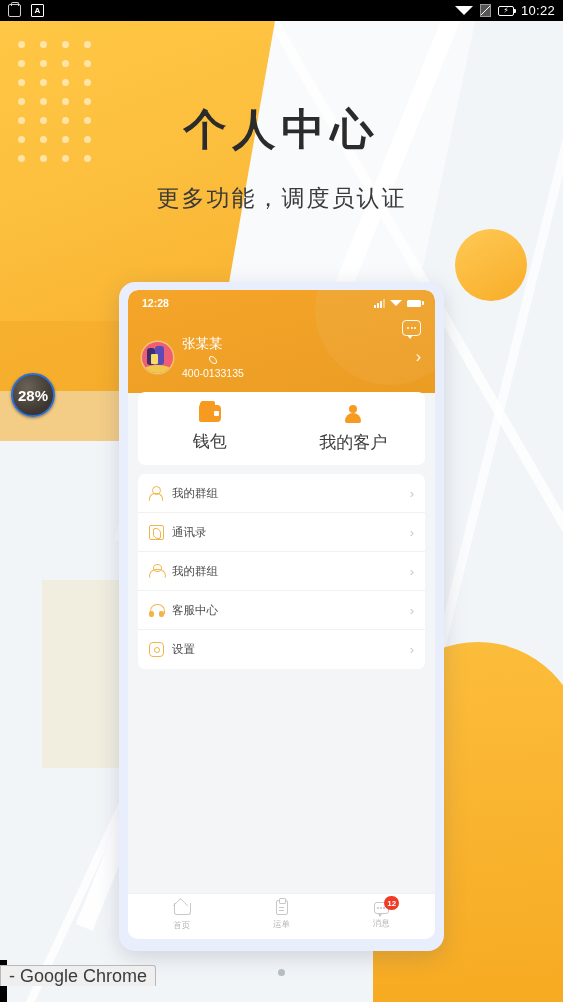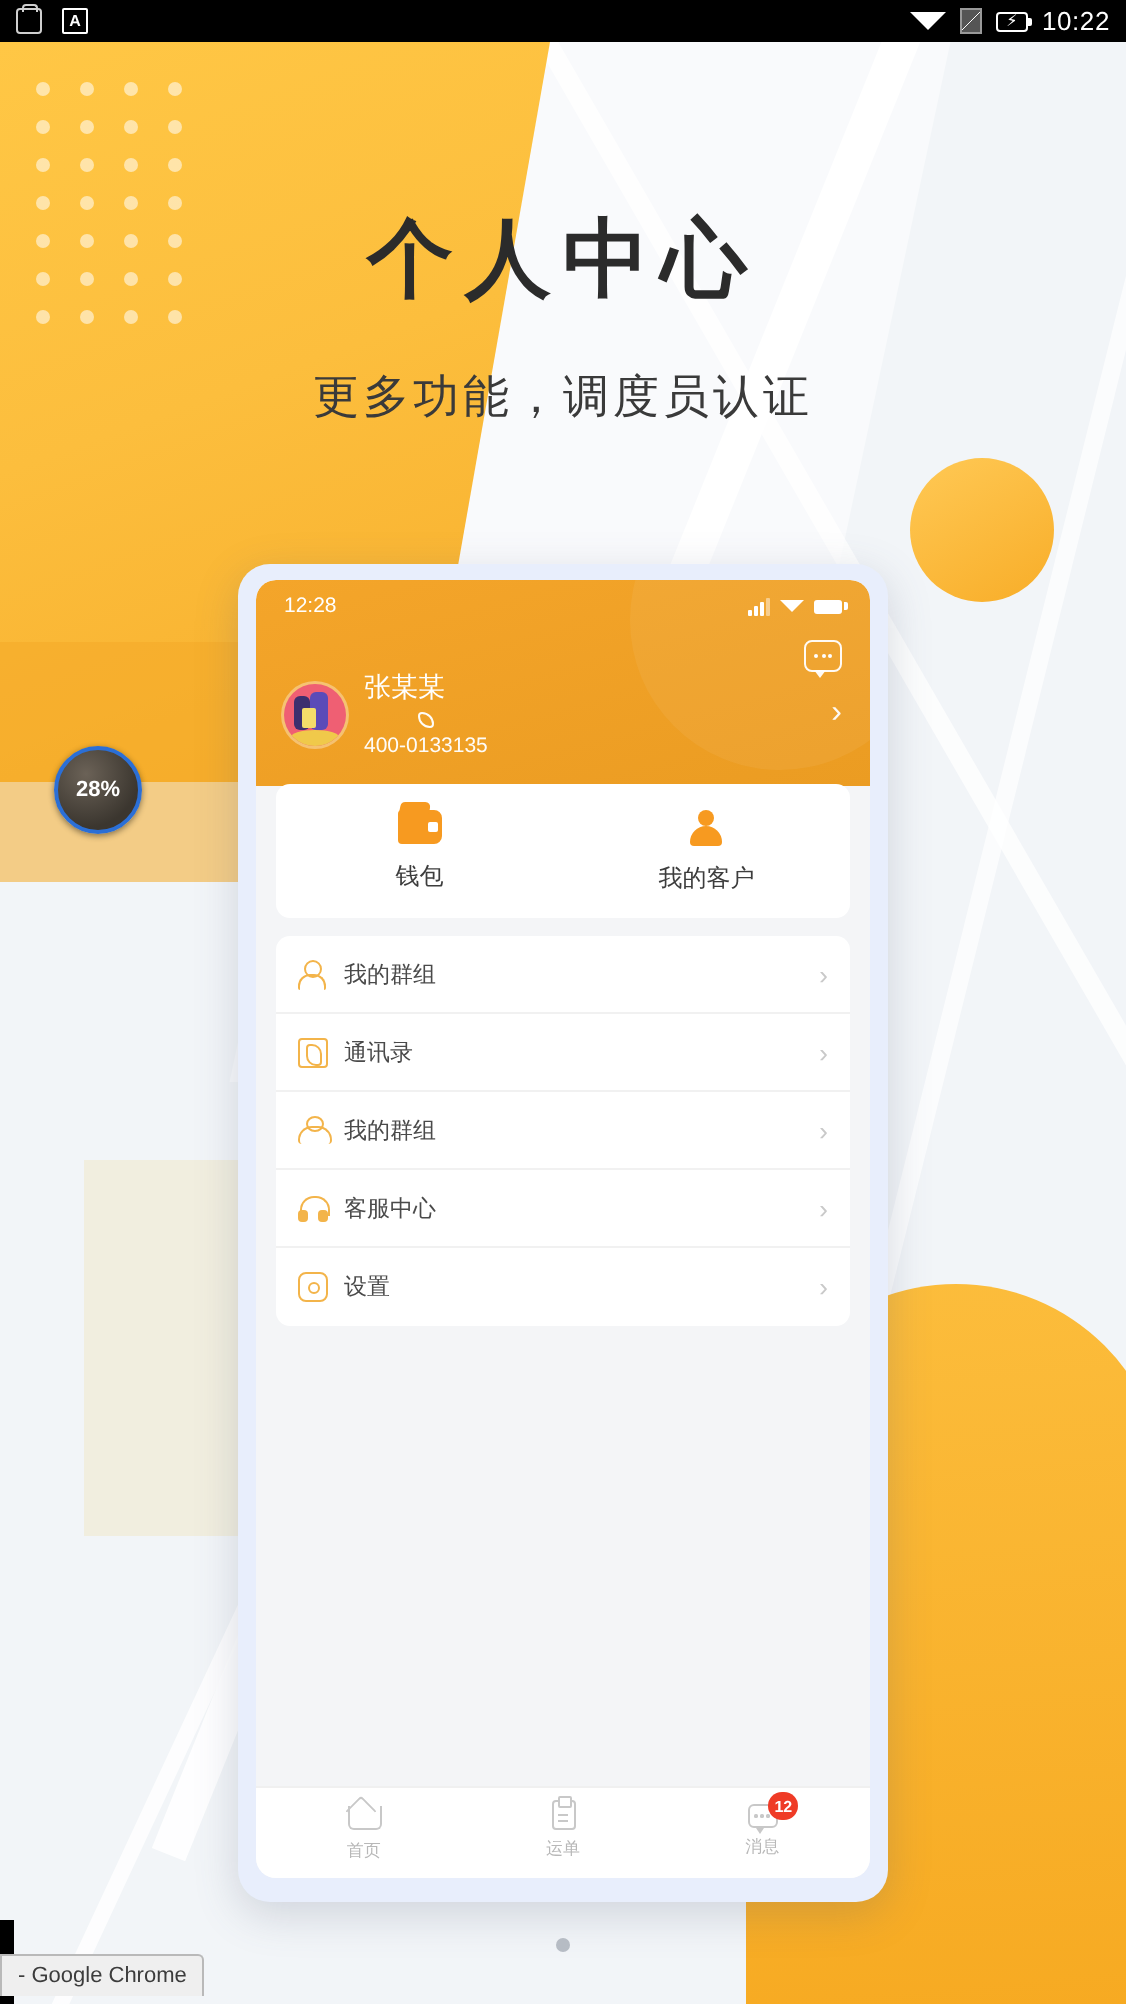--- a/index.html
+++ b/index.html
@@ -62,21 +62,21 @@
     background:linear-gradient(175deg,#fcbd3c,#f6a81f); border-radius:120px 120px 0 0; }
   .cream-rect{ position:absolute; left:42px; top:559px; width:86px; height:188px; background:#f1eedf; }
   .soft-white{ position:absolute; left:170px; top:0; width:250px; height:520px;
     background:rgba(255,255,255,.5); transform:skewX(-12deg); }
 
   
   .pct-badge{
     position:absolute; left:11px; top:352px; width:44px; height:44px; border-radius:50%;
     background:radial-gradient(circle at 35% 30%,#6b6257,#3b362f 70%);
     border:2px solid #2b6fd6; display:flex; align-items:center; justify-content:center;
-    color:#fff; font-size:11px; font-weight:bold; box-shadow:0 1px 3px rgba(0,0,0,.45);margin-left:16px;
+    color:#fff; font-size:15px; font-weight:bold; box-shadow:0 1px 3px rgba(0,0,0,.45);
   }
 
   
   .headline{ position:absolute; left:0; top:80px; width:563px; text-align:center; z-index:5; }
   .headline .h1{ font-size:43px; font-weight:bold; color:#2b2b2b; letter-spacing:6px; }
   .headline .h2{ margin-top:24px; font-size:23px; color:#3a3a3a; letter-spacing:2px; }
 
   
   .phone{
     position:absolute; left:119px; top:261px; width:325px; height:669px;
@@ -85,21 +85,21 @@
   }
   .screen{ width:100%; height:100%; background:#f4f5f7; border-radius:10px; overflow:hidden;
     display:flex; flex-direction:column; }
 
   .app-header{
     background:linear-gradient(165deg,#f4a52a 0%,#eb9c22 100%);
     padding:7px 14px 14px 14px; position:relative; border-radius:10px 10px 0 0;
   }
   .app-header:before{ content:""; position:absolute; right:-30px; top:-55px; width:150px;height:150px;
     border-radius:50%; background:rgba(255,255,255,.06); }
-  .ph-status{ display:flex; align-items:center; color:#fff; font-size:10.5px; }
+  .ph-status{ display:flex; align-items:center; color:#fff; font-size:10.5px;font-weight:bold; }
   .ph-status .right{ margin-left:auto; display:flex; align-items:center; gap:5px; }
   .m-sig{ display:flex; align-items:flex-end; gap:1px; }
   .m-sig i{ width:2px; background:#fff; display:block; border-radius:.5px; }
   .m-sig i:nth-child(1){height:3px} .m-sig i:nth-child(2){height:5px}
   .m-sig i:nth-child(3){height:7px} .m-sig i:nth-child(4){height:9px;opacity:.45}
   .m-wifi{ width:0;height:0;border-left:6px solid transparent;border-right:6px solid transparent;
     border-top:6px solid #fff; }
   .m-batt{ width:14px;height:7px;background:#fff;border-radius:1.5px;position:relative; }
   .m-batt:after{ content:"";position:absolute;right:-2.5px;top:1.7px;width:2px;height:3.5px;background:#fff;border-radius:0 1px 1px 0;}
 
@@ -119,21 +119,21 @@
   .avatar .a4{position:absolute;left:3px;bottom:0;width:25px;height:8px;background:#f0c94a;border-radius:50% 50% 0 0;}
   .p-text{ margin-left:9px; color:#fff; }
   .p-name{ font-size:13.5px; }
   .p-phone{ font-size:10.5px; margin-top:3px; display:flex; align-items:center; gap:3px; opacity:.97;flex-direction:column;}
   .p-phone .tel{ display:inline-block;width:8px;height:8px;border:1.3px solid #fff;border-radius:2px 6px 2px 6px;}
   .p-arrow{ margin-left:auto; color:#fff; font-size:16px; opacity:.95; font-weight:300; }
 
   .quick-card{ background:#fff; margin:-1px 10px 0 10px; border-radius:7px;
     display:flex; padding:13px 0 11px 0; position:relative; z-index:3; }
   .qc{ flex:1; display:flex; flex-direction:column; align-items:center; gap:8px; }
-  .qc-label{ font-size:12px; color:#3d3d3d; }
+  .qc-label{ font-size:17px; color:#3d3d3d; }
   .ic-wallet{ width:22px;height:17px;background:#f79a20;border-radius:2px 4px 4px 2px;position:relative; }
   .ic-wallet:before{ content:"";position:absolute;left:1px;top:-4px;width:15px;height:6px;
     background:#f79a20;border-radius:2px 3px 0 0;transform:skewX(-12deg);}
   .ic-wallet:after{ content:"";position:absolute;right:2px;top:6px;width:5px;height:5px;
     background:#fff;border-radius:1px;}
   .ic-person{ width:22px;height:18px;position:relative; }
   .ic-person:before{ content:"";position:absolute;left:7px;top:0;width:8px;height:8px;border-radius:50%;background:#f79a20;}
   .ic-person:after{ content:"";position:absolute;left:3px;bottom:0;width:16px;height:10px;
     border-radius:8px 8px 2px 2px;background:#f79a20;}
 
@@ -175,23 +175,23 @@
   .ti-me:before{content:"";position:absolute;left:5px;top:1px;width:7px;height:7px;border-radius:50%;background:#f0a02a;}
   .ti-me:after{content:"";position:absolute;left:2px;bottom:1px;width:13px;height:8px;border-radius:7px 7px 2px 2px;background:#f0a02a;}
   .badge{ position:absolute; top:-4px; left:calc(50% + 3px); background:#ef3b26; color:#fff;
     font-size:8px; min-width:15px; height:14px; border-radius:8px; display:flex; align-items:center;
     justify-content:center; padding:0 3px; font-weight:bold; }
 
   .pager{ position:absolute; left:0; right:0; bottom:26px; display:flex; justify-content:center; z-index:12; }
   .pager i{ width:7px;height:7px;border-radius:50%;background:#b6bcc4;display:block; }
 
   
-  .tasktip{ position:absolute; left:0; bottom:4px; height:21px; background:#efefef;
+  .tasktip{ position:absolute; left:0; bottom:16px; height:21px; background:#efefef;
     border:1px solid #b9b9b9; border-bottom:none; border-radius:0 3px 0 0; display:flex; align-items:center;
-    padding:0 8px; font-size:11px; color:#3c3c3c; z-index:70; }
+    padding:0 8px; font-size:18px; color:#3c3c3c; z-index:70; }
   .black-edge{ position:absolute; left:0; bottom:0; width:7px; height:42px; background:#000; z-index:65; }
 </style>
 </head>
 <body>
 
 <div class="status-bar">
   <div class="sb-left">
     <span class="ic-screenshot"></span>
     <span class="ic-appbox">A</span>
   </div>

